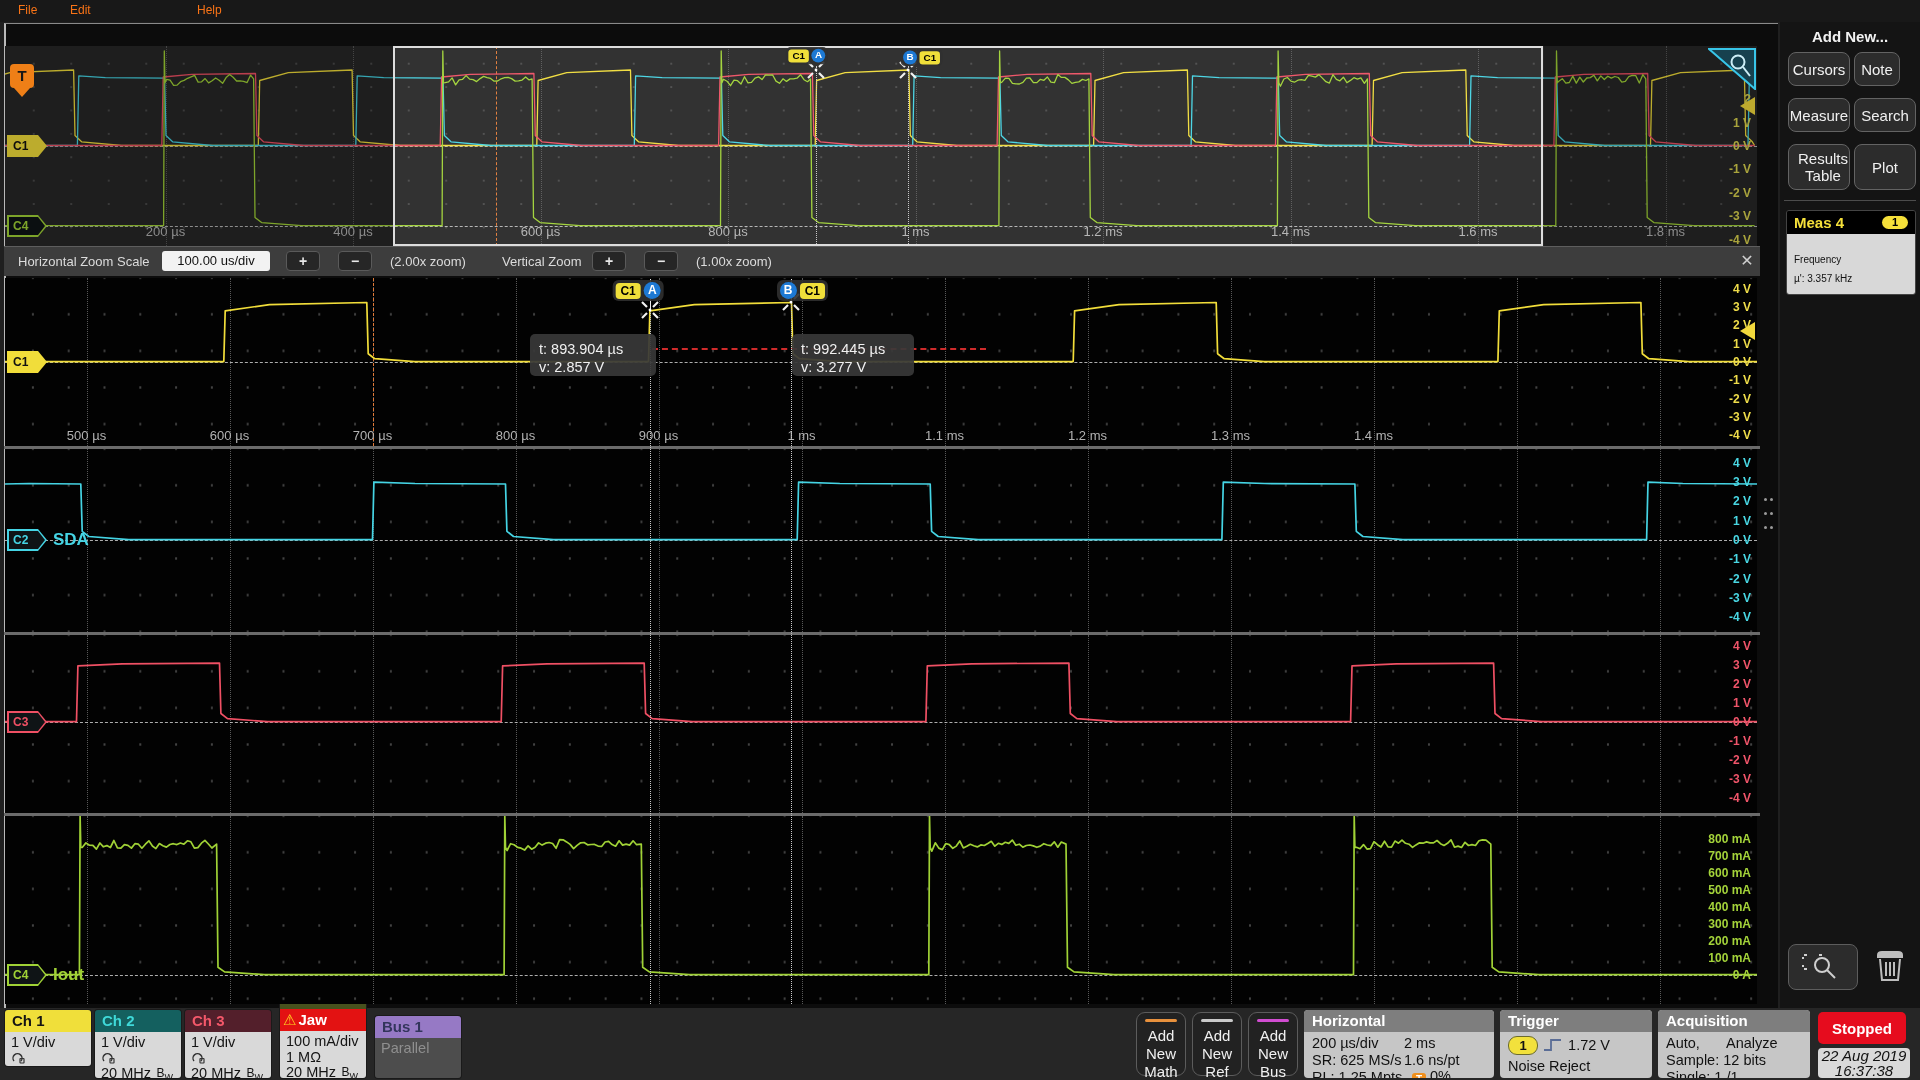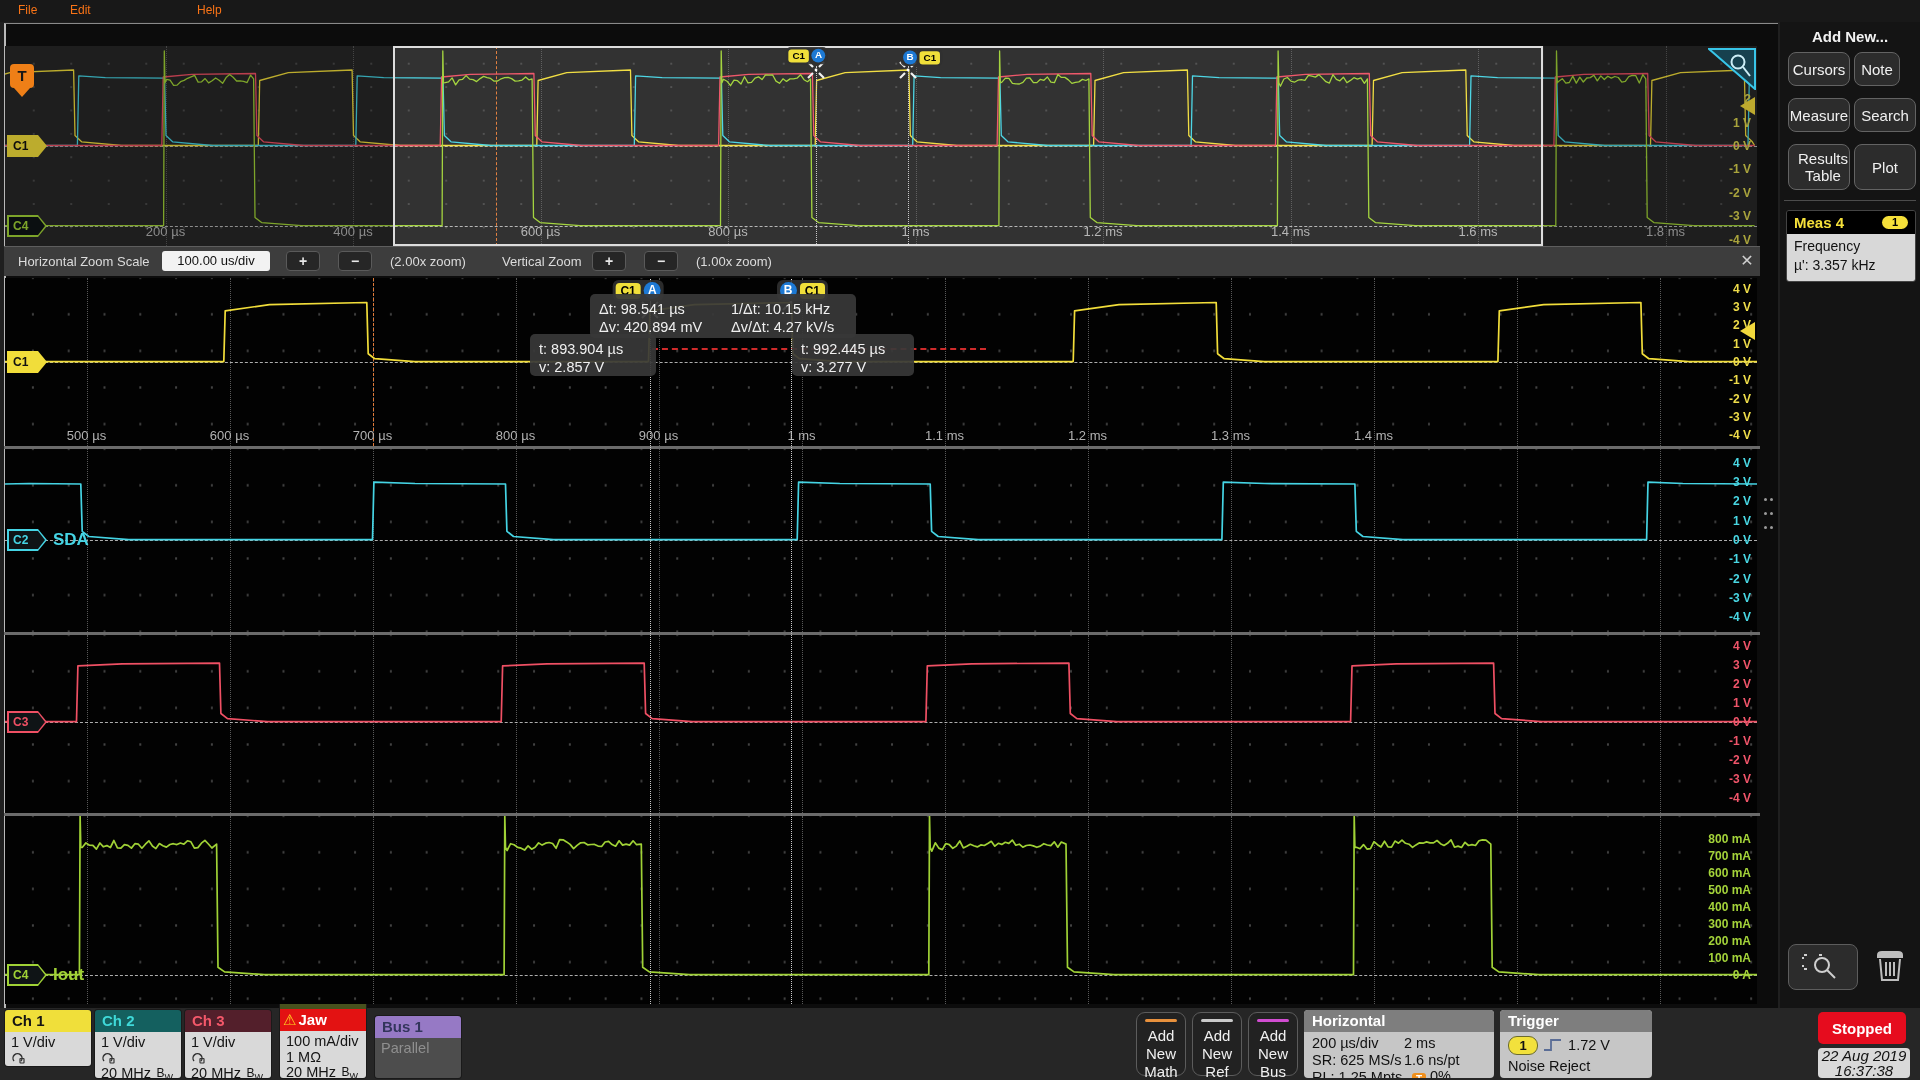--- a/index.html
+++ b/index.html
@@ -66,21 +66,21 @@
   .sidebar{position:absolute;left:1780px;top:22px;width:140px;height:986px;background:#141414;}
   .sb-title{position:absolute;left:0;top:6px;width:140px;text-align:center;color:#f2f2f2;font-size:15px;font-weight:bold;}
   .sb-btn{position:absolute;background:#2c2c2c;border:1px solid #636363;border-radius:8px;color:#f0f0f0;
           font-size:15px;display:flex;align-items:center;justify-content:center;text-align:center;box-sizing:border-box;line-height:17px;}
   .sb-div{position:absolute;left:4px;width:132px;height:1px;background:#4c4c4c;}
   .meas-card{position:absolute;left:6px;top:188px;width:128px;border-radius:3px;overflow:hidden;border:1px solid #444;}
   .meas-head{height:23px;background:#000;position:relative;}
   .meas-head .mh-t{position:absolute;left:7px;top:3px;color:#f5e03a;font-weight:bold;font-size:15px;}
   .meas-pill{position:absolute;right:7px;top:5px;width:26px;height:13px;background:#f5e03a;border-radius:7px;
              color:#000;font-size:11px;font-weight:bold;text-align:center;line-height:13px;}
-  .meas-body{background:#d8d8d8;color:#111;font-size:14px;padding:3px 7px 6px 7px;line-height:19px;}
+  .meas-body{background:#d8d8d8;color:#111;font-size:10px;padding:16px 7px 6px 7px;line-height:19px;}
   .iconbtn{position:absolute;background:#2c2c2c;border:1px solid #5d5d5d;border-radius:8px;}
   
   .bottombar{position:absolute;left:0;top:1008px;width:1920px;height:72px;background:#262626;}
   .chbadge{position:absolute;border-radius:3px;overflow:hidden;box-shadow:0 0 0 1px #1a1a1a;}
   .chhead{height:22px;font-size:15px;line-height:22px;padding-left:7px;font-weight:bold;}
   .chwarn{height:22px;background:#e31212;color:#fff;font-size:15px;font-weight:bold;line-height:22px;padding-left:3px;}
   .chwarn .wt{color:#ffd21e;margin-right:2px;font-weight:normal;}
   .chbody{background:#d9d9d9;color:#141414;font-size:14.5px;padding:3px 6px 2px 6px;position:relative;}
   .chrow{line-height:15.5px;height:15.5px;position:relative;}
   .bw{position:absolute;right:2px;top:0;font-size:12px;}
@@ -127,30 +127,20 @@
     <div class="zb-btn" style="left:282px">+</div>
     <div class="zb-btn" style="left:334px">−</div>
     <span class="zb-label" style="left:386px">(2.00x zoom)</span>
     <span class="zb-label" style="left:498px">Vertical Zoom</span>
     <div class="zb-btn" style="left:588px">+</div>
     <div class="zb-btn" style="left:640px">−</div>
     <span class="zb-label" style="left:692px">(1.00x zoom)</span>
     <div class="zb-close">✕</div>
   </div>
 
-  <div class="readout" style="left:590px;top:294px;width:266px;height:44px">
-    <div class="r-row">
-      <span style="width:132px">Δt: 98.541 µs</span>
-      <span>1/Δt: 10.15 kHz</span>
-    </div>
-    <div class="r-row">
-      <span style="width:132px">Δv: 420.894 mV</span>
-      <span>Δv/Δt: 4.27 kV/s</span>
-    </div>
-  </div>
   <div class="readout" style="left:530px;top:334px;width:126px;height:42px">
     <div class="r-row">
         <span>t: 893.904 µs</span>
       </div>
     <div class="r-row">
         <span>v: 2.857 V</span>
       </div>
   </div>
   <div class="readout" style="left:792px;top:334px;width:122px;height:42px">
     <div class="r-row">
@@ -299,20 +289,27 @@
     <div class="panel-row" style="left:8px;top:26px">
       <span class="trig-pill">1</span>
       <svg width="22" height="16" viewBox="0 0 22 16" style="vertical-align:-3px">
         <path d="M2 13 H9 V3 H19" stroke="#5a6d96" stroke-width="1.8" fill="none"></path>
       </svg>
       <span>1.72 V</span>
     </div>
     <div class="panel-row" style="left:8px;top:48px">Noise Reject</div>
   </div>
 
+  <div class="panel" style="left:1658px;top:1010px;width:152px;height:68px">
+    <div class="panel-head">Acquisition</div>
+    <div class="panel-row" style="left:8px;top:25px">Auto,</div>
+    <div class="panel-row" style="left:68px;top:25px">Analyze</div>
+    <div class="panel-row" style="left:8px;top:42px">Sample: 12 bits</div>
+    <div class="panel-row" style="left:8px;top:59px">Single: 1 /1</div>
+  </div>
 
   <div class="stopped" style="left:1818px;top:1012px;width:88px;height:32px">Stopped</div>
   <div class="datebox" style="left:1818px;top:1048px;width:92px;height:30px">
     <div>22 Aug 2019</div>
     <div>16:37:38</div>
   </div>
 
 <div class="grat grat-ov" style="left: 5px; top: 46px; width: 1752px; height: 200px;">
       <div class="vgrid" style="left: 160.5px;"></div>
       <div class="vgrid" style="left: 348px;"></div>

